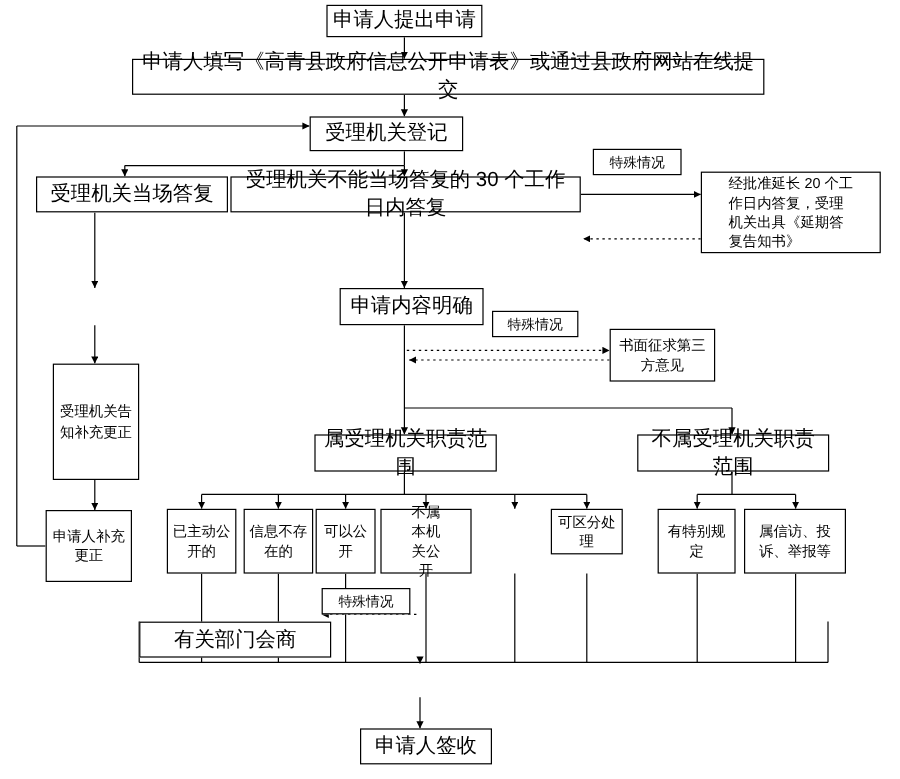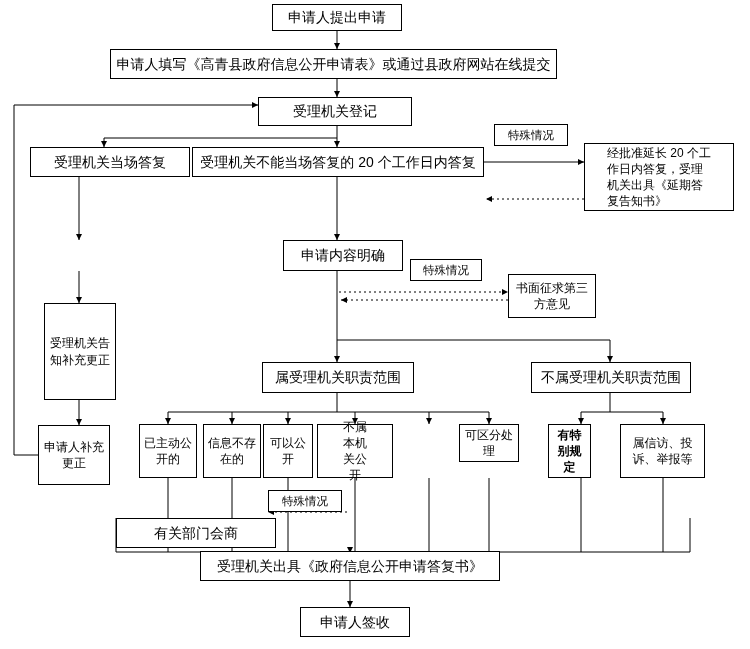--- a/index.html
+++ b/index.html
@@ -19,21 +19,21 @@
   }
   .box {
     position: absolute;
     box-sizing: border-box;
     border: 1px solid #000000;
     background: #ffffff;
     display: flex;
     align-items: center;
     justify-content: center;
     text-align: center;
-    font-size: 14px;
+    font-size: 17px;
     line-height: 1.35;
     color: #000000;
     padding: 2px 4px;
     white-space: pre-line;
   }
   .box.small {
     font-size: 12px;
   }
   .note {
     position: absolute;
@@ -139,27 +139,27 @@
     <line x1="347" y1="512" x2="268" y2="512" stroke="#000" stroke-width="1" stroke-dasharray="2,3" marker-end="url(#arrow)"></line>
 
     <line x1="350" y1="552" x2="350" y2="552" stroke="#000" stroke-width="1"></line>
     <line x1="350" y1="552" x2="350" y2="553" stroke="#000" stroke-width="1" marker-end="url(#arrow)"></line>
 
     <line x1="350" y1="581" x2="350" y2="607" stroke="#000" stroke-width="1" marker-end="url(#arrow)"></line>
   </svg>
 
   <div class="box" style="left:272px; top:4px; width:130px; height:27px;">申请人提出申请</div>
 
-  <div class="box" style="left:110px; top:49px; width:447px; height:30px;">申请人填写《高青县政府信息公开申请表》或通过县政府网站在线提交</div>
-
-  <div class="box" style="left:258px; top:97px; width:154px; height:29px;">受理机关登记</div>
+  <div class="box" style="left:110px; top:49px; width:527px; height:30px;">申请人填写《高青县政府信息公开申请表》或通过县政府网站在线提交</div>
+
+  <div class="box" style="left:258px; top:97px; width:128px; height:29px;">受理机关登记</div>
 
   <div class="box" style="left:30px; top:147px; width:160px; height:30px;">受理机关当场答复</div>
 
-  <div class="box" style="left:192px; top:147px; width:292px; height:30px;">受理机关不能当场答复的 20 个工作日内答复</div>
+  <div class="box" style="left:192px; top:147px; width:292px; height:30px;">受理机关不能当场答复的 30 个工作日内答复</div>
 
   <div class="box small" style="left:584px; top:143px; width:150px; height:68px; justify-content:flex-start; text-align:left; padding:4px 22px;">经批准延长 20 个工作日内答复，受理机关出具《延期答复告知书》</div>
 
 
   <div class="box" style="left:283px; top:240px; width:120px; height:31px;">申请内容明确</div>
 
   <div class="box small" style="left:508px; top:274px; width:88px; height:44px;">书面征求第三方意见</div>
 
   <div class="box small" style="left:44px; top:303px; width:72px; height:97px; padding:4px;">受理机关告知补充更正</div>
 
@@ -173,27 +173,26 @@
 
   <div class="box small" style="left:203px; top:424px; width:58px; height:54px; padding:3px;">信息不存在的</div>
 
   <div class="box small" style="left:263px; top:424px; width:50px; height:54px; padding:3px;">可以公开</div>
 
   <div class="box small" style="left:317px; top:424px; width:76px; height:54px; padding:21px;">不属本机关公开</div>
 
 
   <div class="box small" style="left:459px; top:424px; width:60px; height:38px; padding:3px;">可区分处理</div>
 
-  <div class="box small" style="left:548px; top:424px; width:43px; height:54px; padding:3px;font-weight:bold;">有特别规定</div>
+  <div class="box small" style="left:548px; top:424px; width:65px; height:54px; padding:3px;">有特别规定</div>
 
   <div class="box small" style="left:620px; top:424px; width:85px; height:54px; padding:3px;">属信访、投诉、举报等</div>
 
   <div class="box" style="left:116px; top:518px; width:160px; height:30px;">有关部门会商</div>
 
-  <div class="box" style="left:200px; top:551px; width:300px; height:30px;">受理机关出具《政府信息公开申请答复书》</div>
 
   <div class="box" style="left:300px; top:607px; width:110px; height:30px;">申请人签收</div>
 
   <div class="note" style="left:494px; top:124px; width:74px; height:22px;">特殊情况</div>
 
   <div class="note" style="left:410px; top:259px; width:72px; height:22px;">特殊情况</div>
 
   <div class="note" style="left:268px; top:490px; width:74px; height:22px;">特殊情况</div>
 
 </div>

